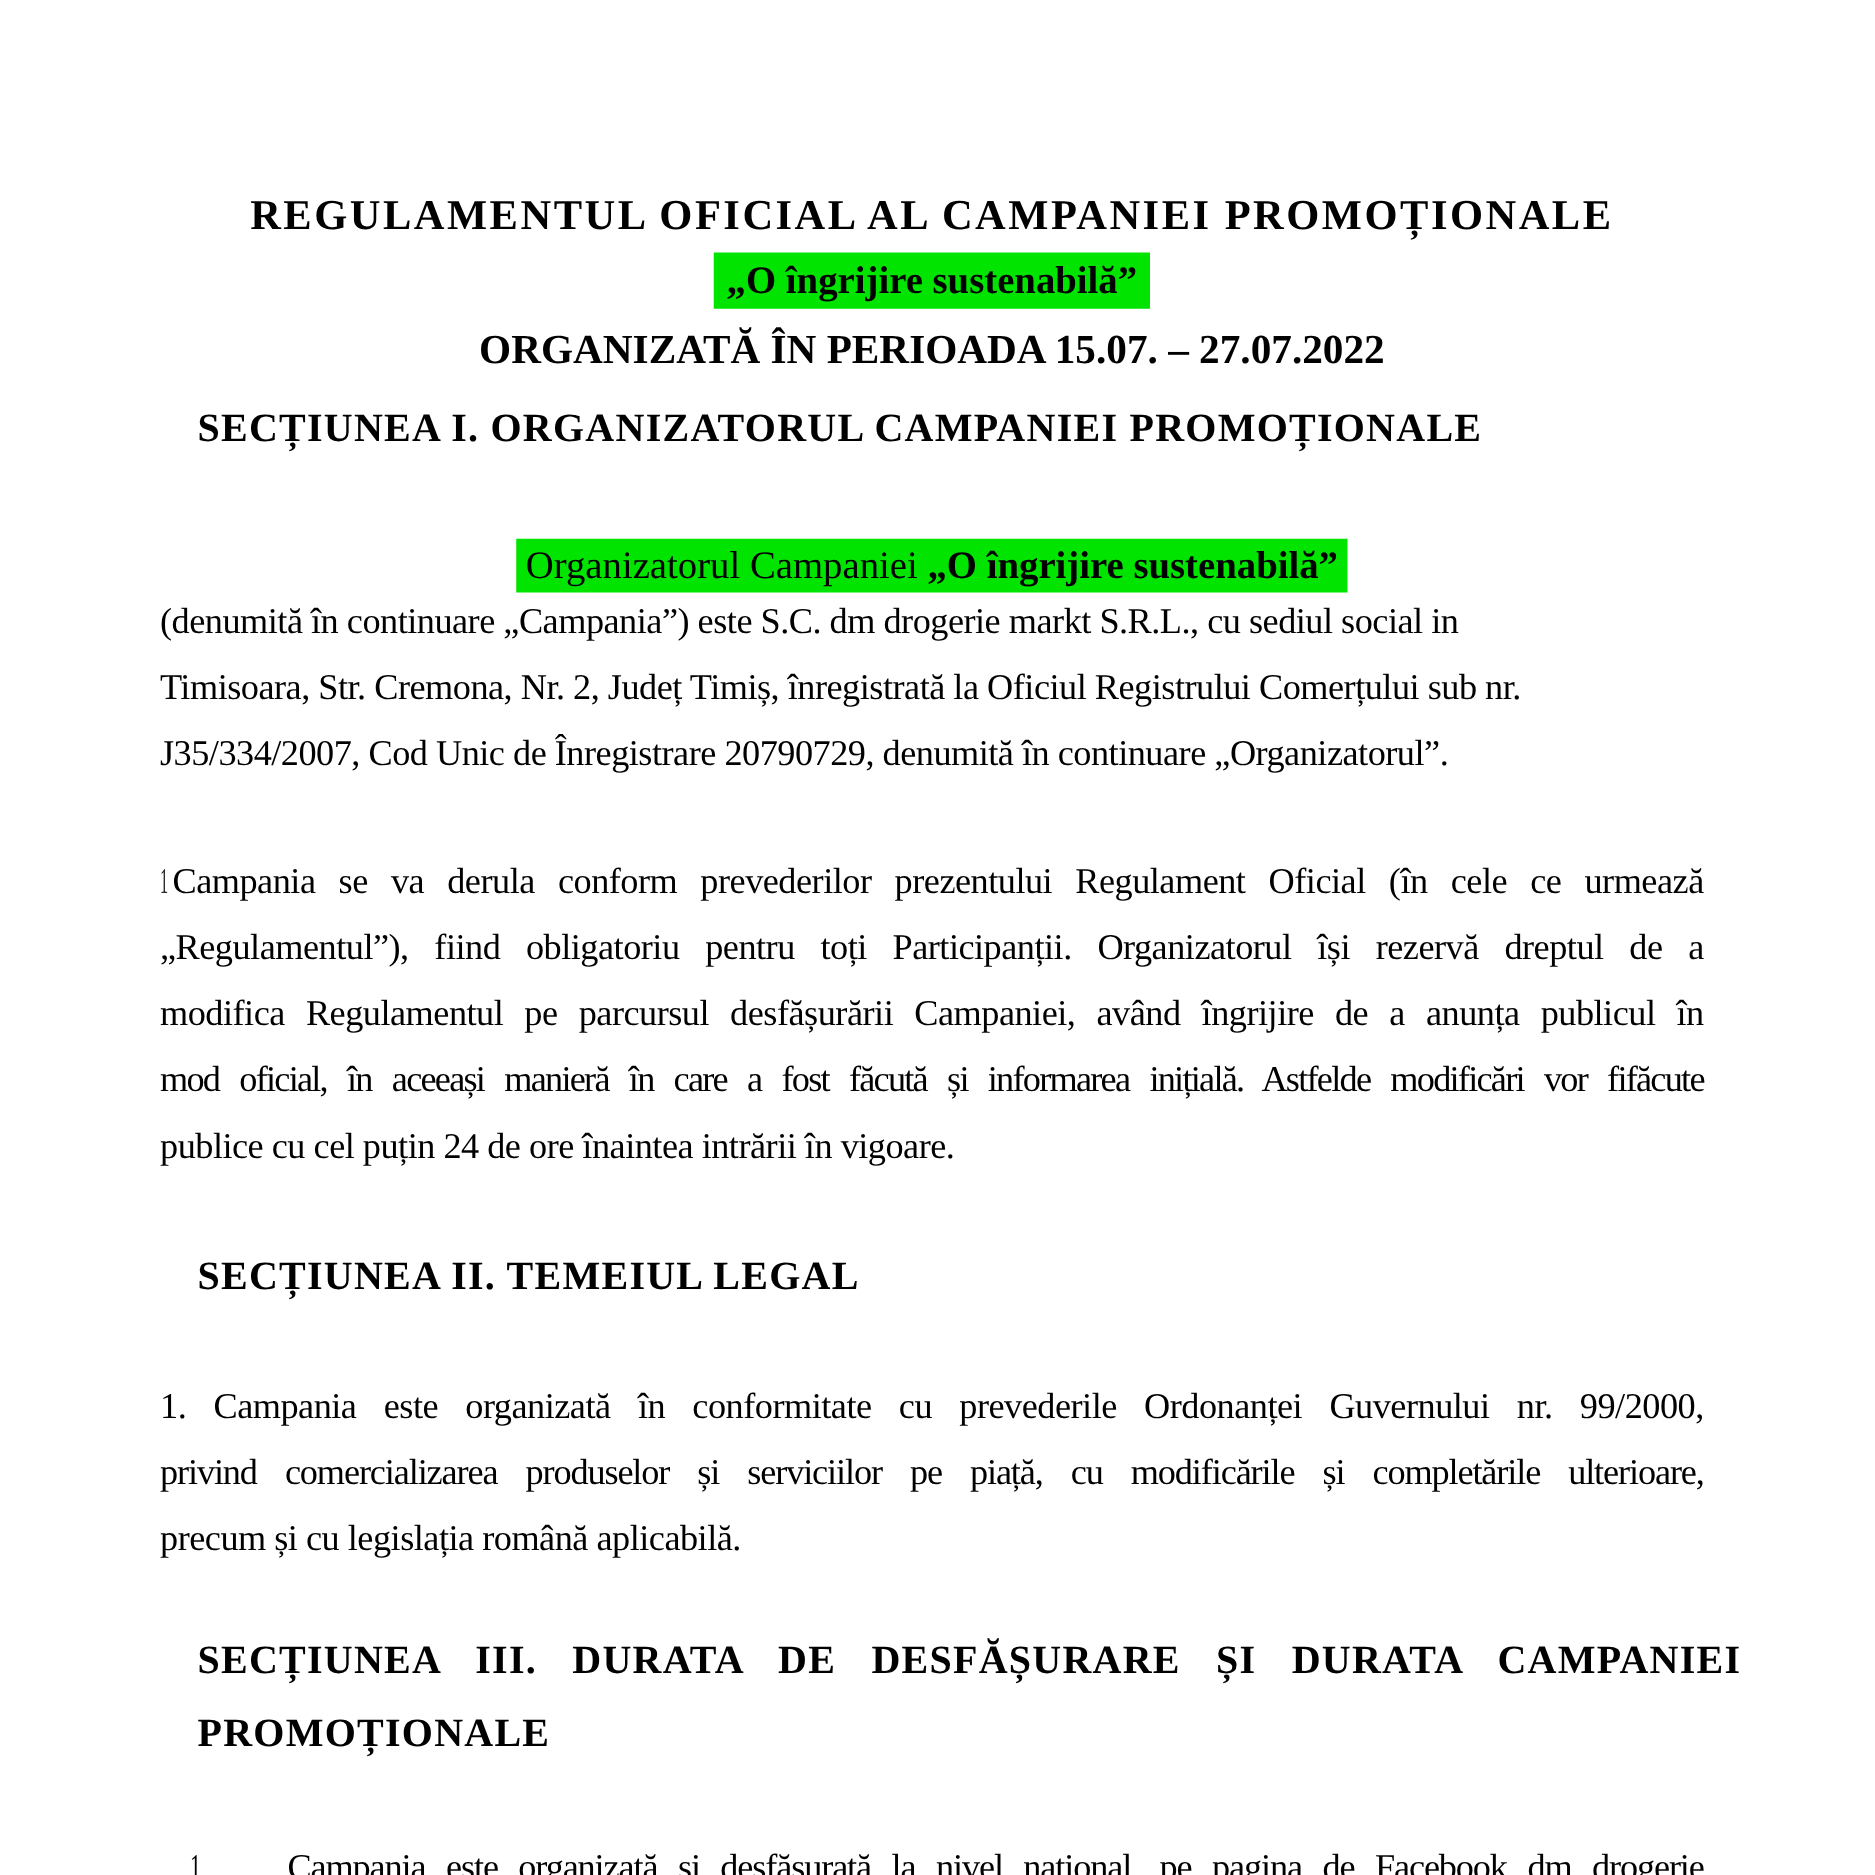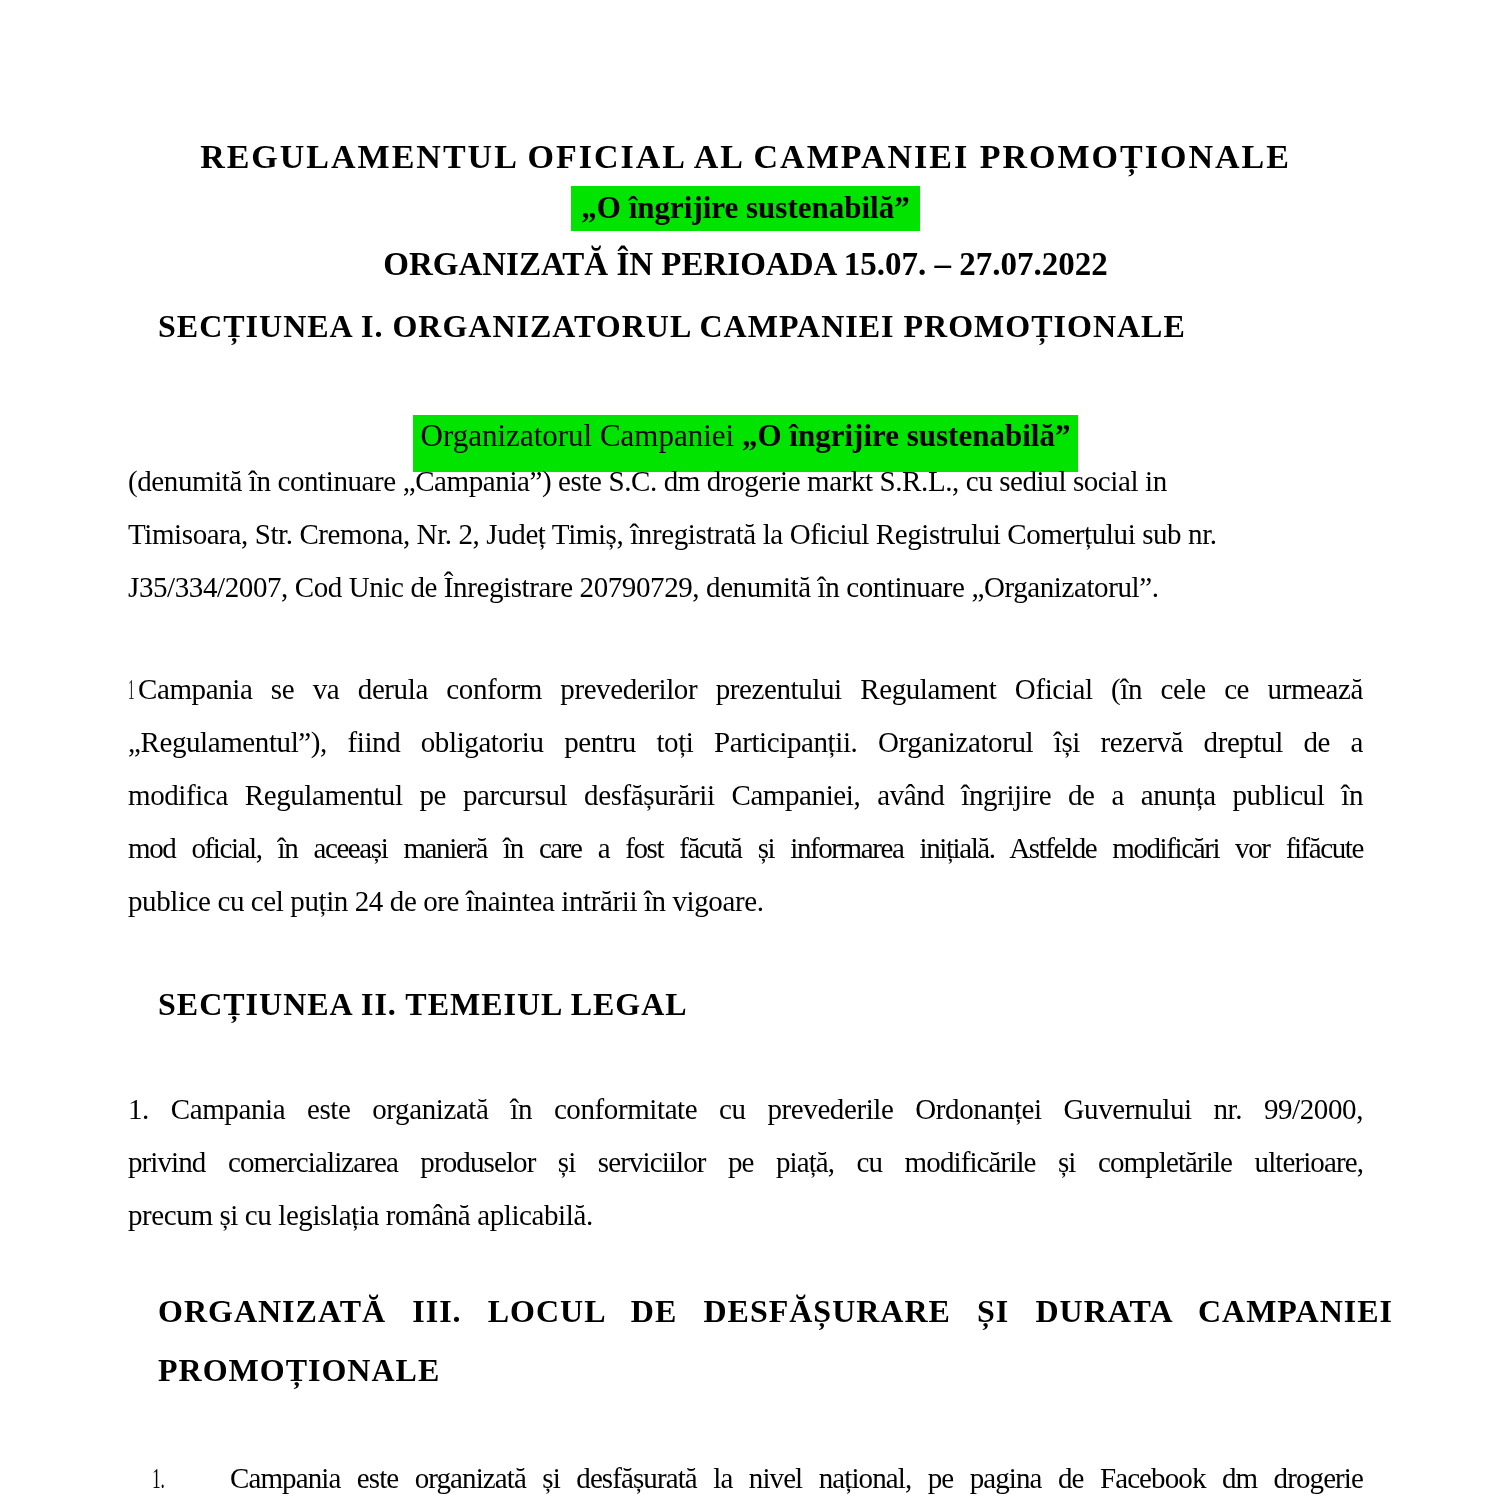--- a/index.html
+++ b/index.html
@@ -5,21 +5,21 @@
   html, body { margin: 0; padding: 0; background: #ffffff; }
   .page {
     position: relative;
     width: 1500px;
     height: 1500px;
     background: #ffffff;
     color: #000000;
     font-family: "Liberation Serif", serif;
     overflow: hidden;
   }
-  .abs { position: absolute; left: 128px; width: 1235px; }
+  .abs { position: absolute; left: 128px; width: 1235px; margin-top: 16px; }
 
   
   .doc-title {
     top: 138px;
     text-align: center;
     font-weight: bold;
     font-size: 34px;
     letter-spacing: 2px;
     white-space: nowrap;
   }
@@ -50,21 +50,21 @@
   .h3-pos { top: 1293px; }
   .h3-line1 {
     text-align: justify;
     text-align-last: justify;
     white-space: normal;
   }
   .h3-line2 { margin-top: 22px; display: inline-block; }
 
   
   .org-row { top: 418px; text-align: center; white-space: nowrap; }
-  .org-row .hl { font-size: 31px; padding: 3px 8px 19px 8px; }
+  .org-row .hl { font-size: 31px; padding: 3px 8px 5px 8px; }
   .org-row .bold-part { font-weight: bold; }
 
   
   .body-block { font-size: 29px; letter-spacing: -0.4px; }
   .body-block .line {
     line-height: 53px;
     height: 53px;
     white-space: nowrap;
   }
   .p1-pos { top: 455px; font-family: Liberation Serif, serif; }
@@ -133,21 +133,21 @@
 
   <div class="abs section-heading indent h2-pos">SECȚIUNEA II. TEMEIUL LEGAL</div>
 
   <div class="abs body-block p3-pos">
     <div class="line j">1. Campania este organizată în conformitate cu prevederile Ordonanței Guvernului nr. 99/2000,</div>
     <div class="line j tight1">privind comercializarea produselor și serviciilor pe piață, cu modificările și completările ulterioare,</div>
     <div class="line">precum și cu legislația română aplicabilă.</div>
   </div>
 
   <div class="abs section-heading indent h3-pos">
-    <div class="h3-line1">ORGANIZATĂ III. LOCUL DE DESFĂȘURARE ȘI DURATA CAMPANIEI</div>
+    <div class="h3-line1">SECȚIUNEA III. DURATA DE DESFĂȘURARE ȘI DURATA CAMPANIEI</div>
     <div><span class="h3-line2">PROMOȚIONALE</span></div>
   </div>
 
   <div class="abs item-pos">
     <span class="item-number">1.</span>
     <div class="item-text tight1">Campania este organizată și desfășurată la nivel național, pe pagina de Facebook dm drogerie</div>
   </div>
 
 </div>
 

